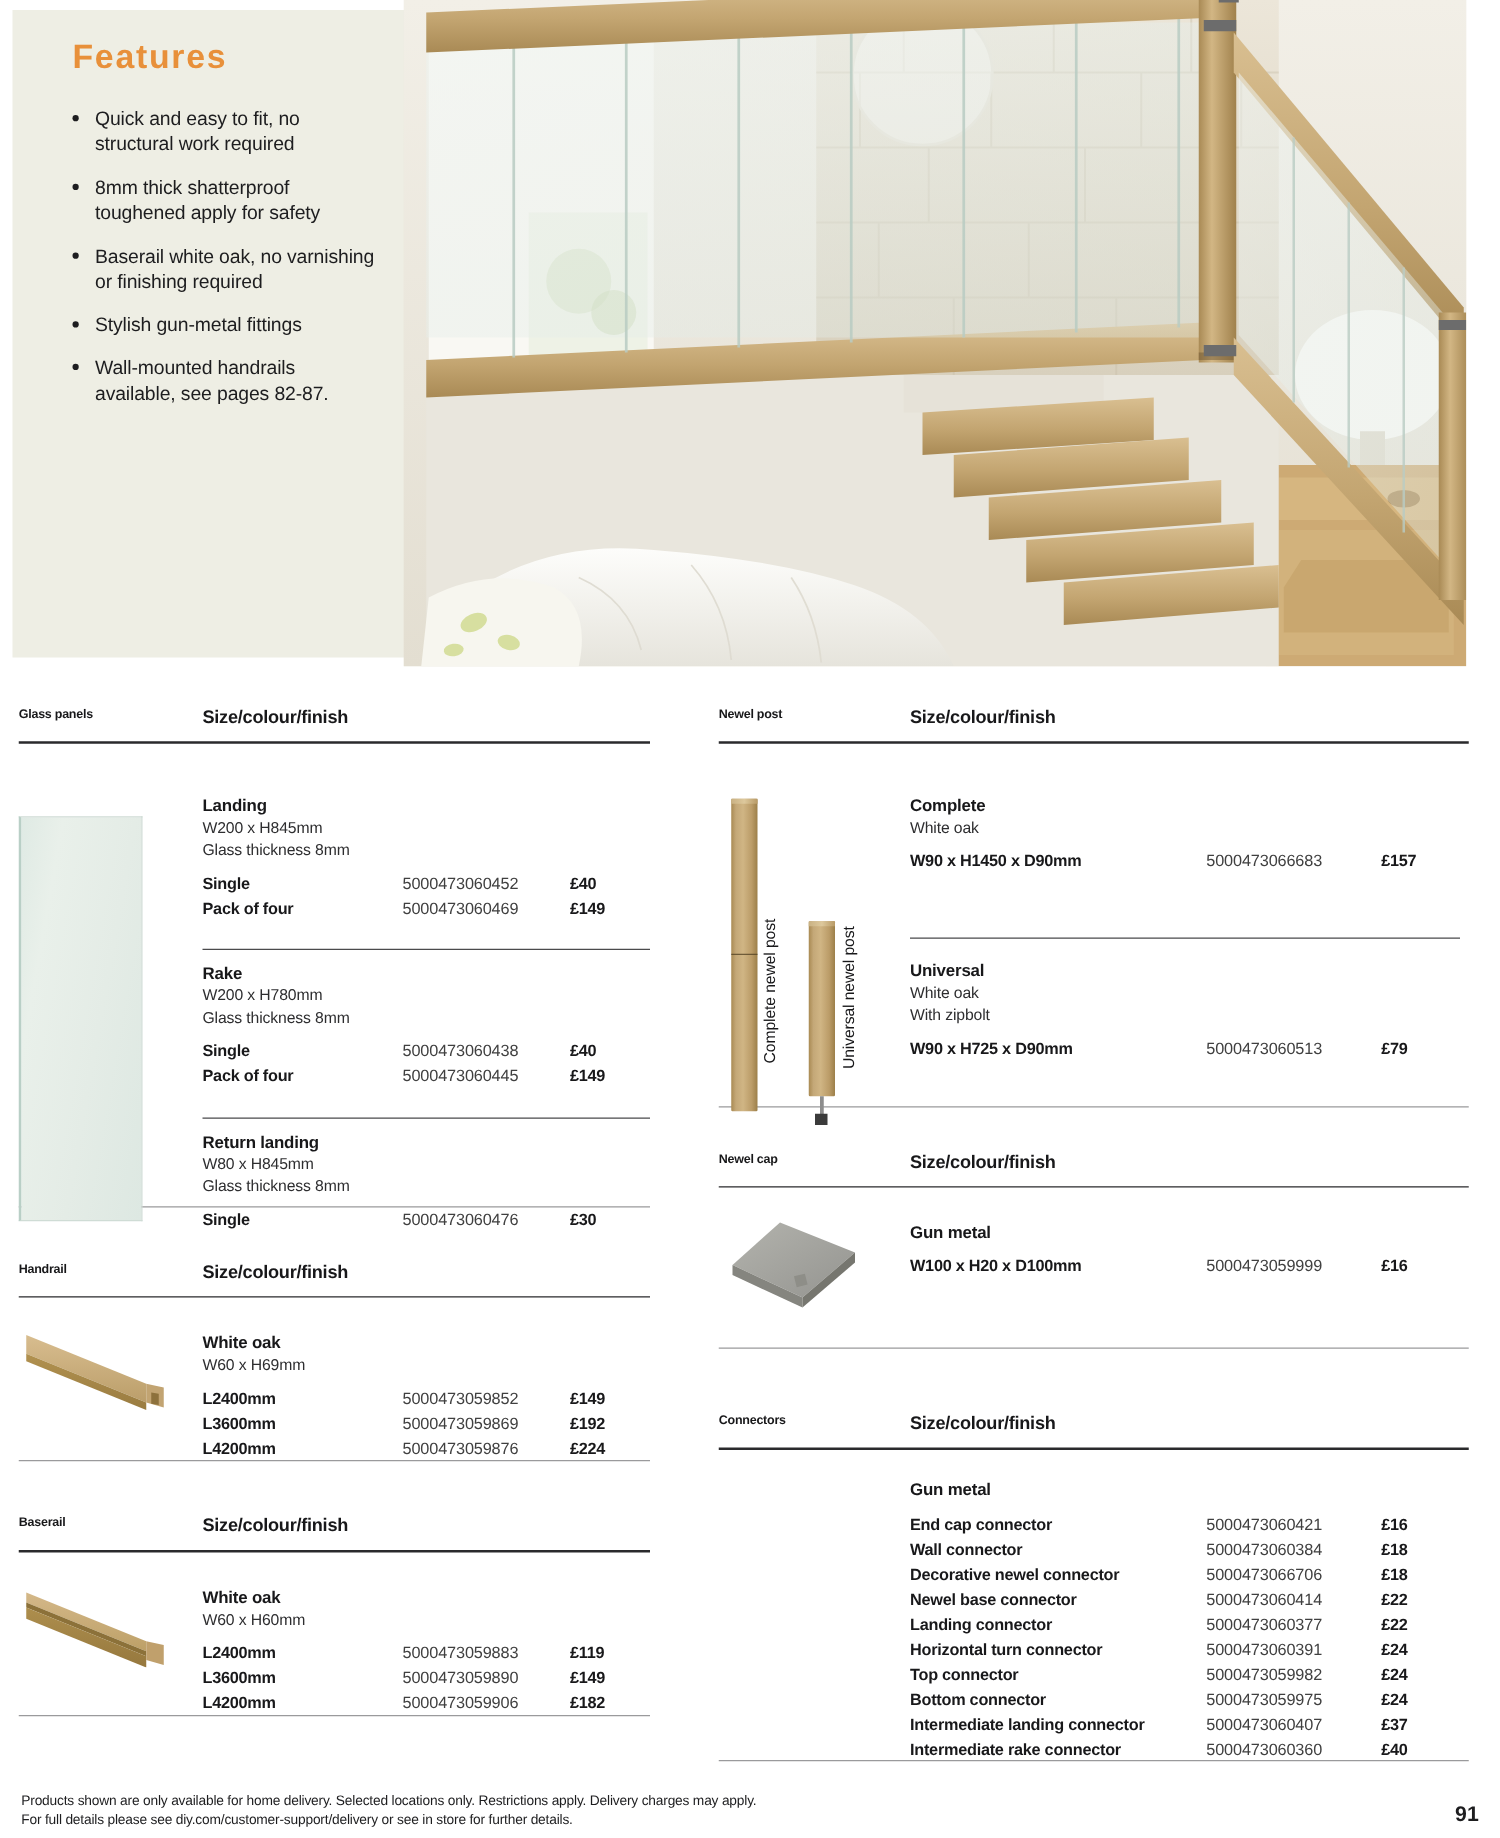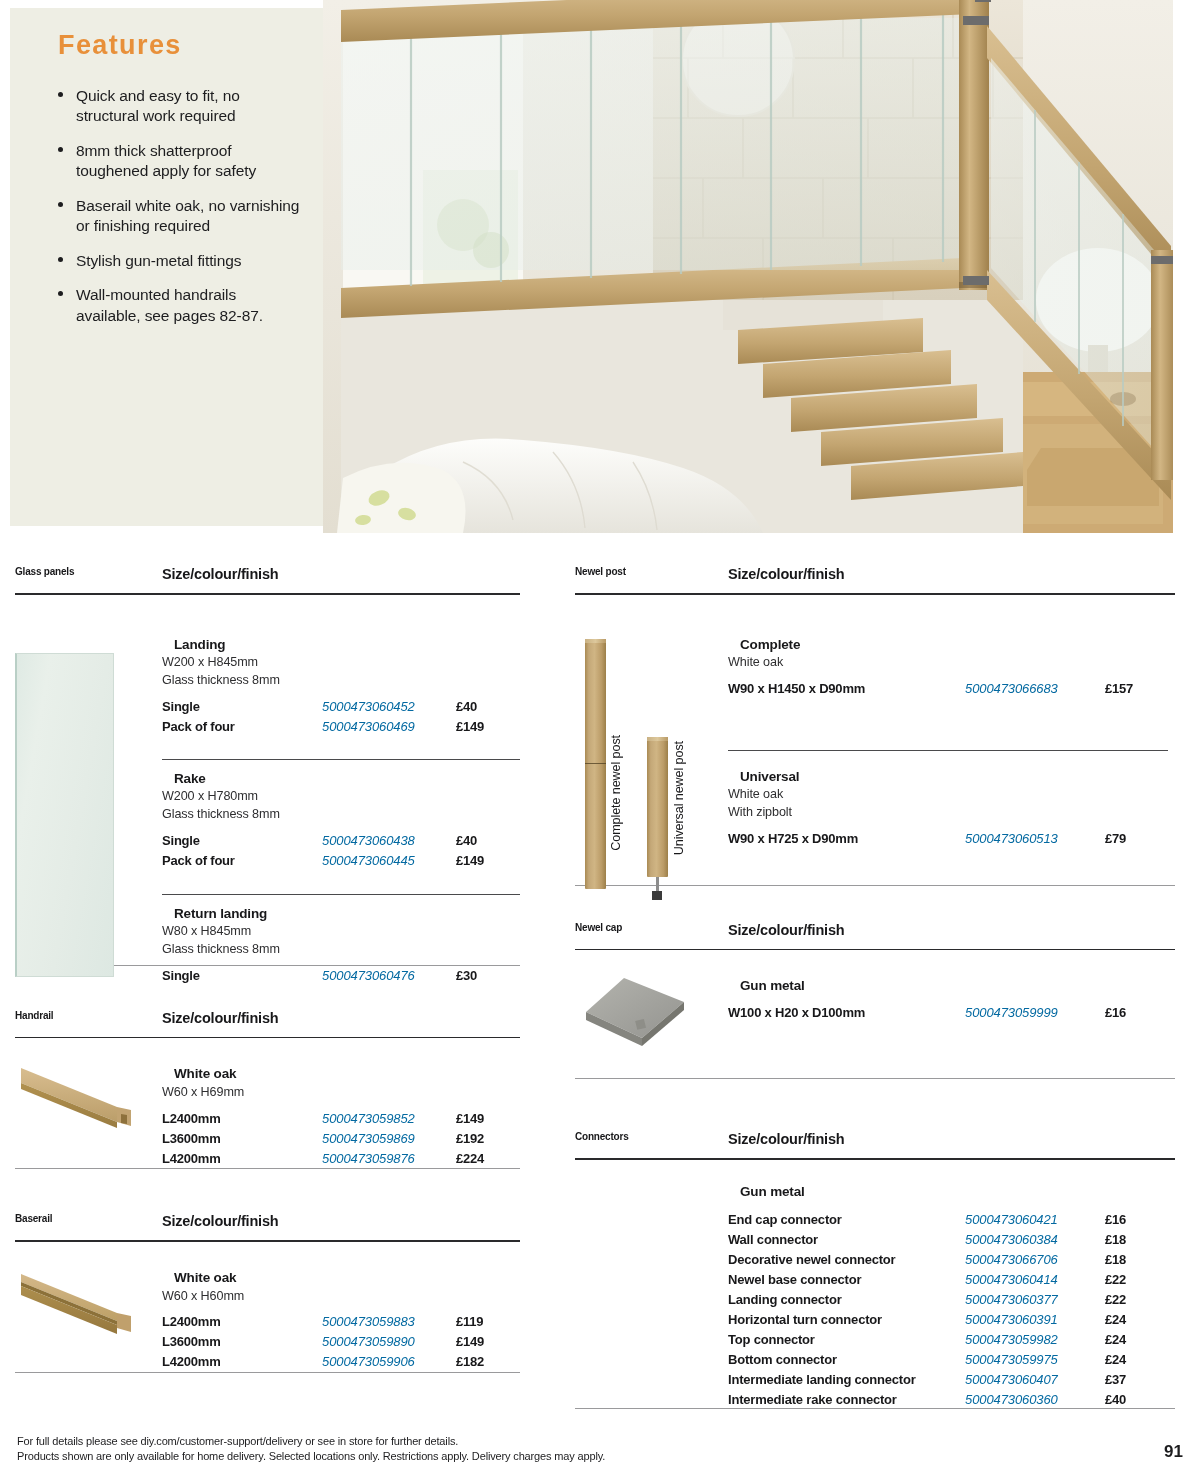--- a/index.html
+++ b/index.html
@@ -76,38 +76,37 @@
   .rule-main { width: 100%; height: 1.6px; background: #2a2a2c; }
   .rule-thin { height: 1.1px; background: #9a9a9c; }
   .rule-mid  { height: 1.3px; background: #4a4a4c; }
 
   .sect-body { position: relative; }
 
   .grp { position: relative; }
   .grp-name {
     font-size: 13.5px; font-weight: bold; letter-spacing: -0.15px;
     line-height: 1.45;
-    margin-left: 12px;
   }
   .grp-desc {
     font-size: 12.6px; font-weight: 400; color: #2e2e30;
     line-height: 1.42; letter-spacing: -0.1px;
   }
   .rows { margin-top: 9px; }
   .row {
     position: relative; height: 20px;
     font-size: 13px;
   }
   .row .r-label {
     position: absolute; left: 0; top: 0;
     font-weight: bold; letter-spacing: -0.2px;
   }
   .row .r-code {
     position: absolute; top: 0;
-    font-weight: 400; color: #0369a1; letter-spacing: -0.1px; font-style: italic;
+    font-weight: 400; color: #404040; letter-spacing: -0.1px;
   }
   .row .r-price {
     position: absolute; top: 0;
     font-weight: bold; letter-spacing: -0.2px;
   }
   
   .col-left .r-code  { left: 160px; }
   .col-left .r-price { left: 294px; }
   .col-right .r-code  { left: 237px; }
   .col-right .r-price { left: 377px; }
@@ -633,18 +632,18 @@
               <span class="r-price">£40</span>
             </div>
           </div>
         </div>
       </div>
       <div class="rule-thin" style="width:100%;"></div>
     </div>
   </div>
 
   <div class="footer-text">
+    <div>Products shown are only available for home delivery. Selected locations only. Restrictions apply. Delivery charges may apply.</div>
     <div>For full details please see diy.com/customer-support/delivery or see in store for further details.</div>
-    <div>Products shown are only available for home delivery. Selected locations only. Restrictions apply. Delivery charges may apply.</div>
   </div>
   <div class="page-num">91</div>
 
 </div>
 
 </body></html>

